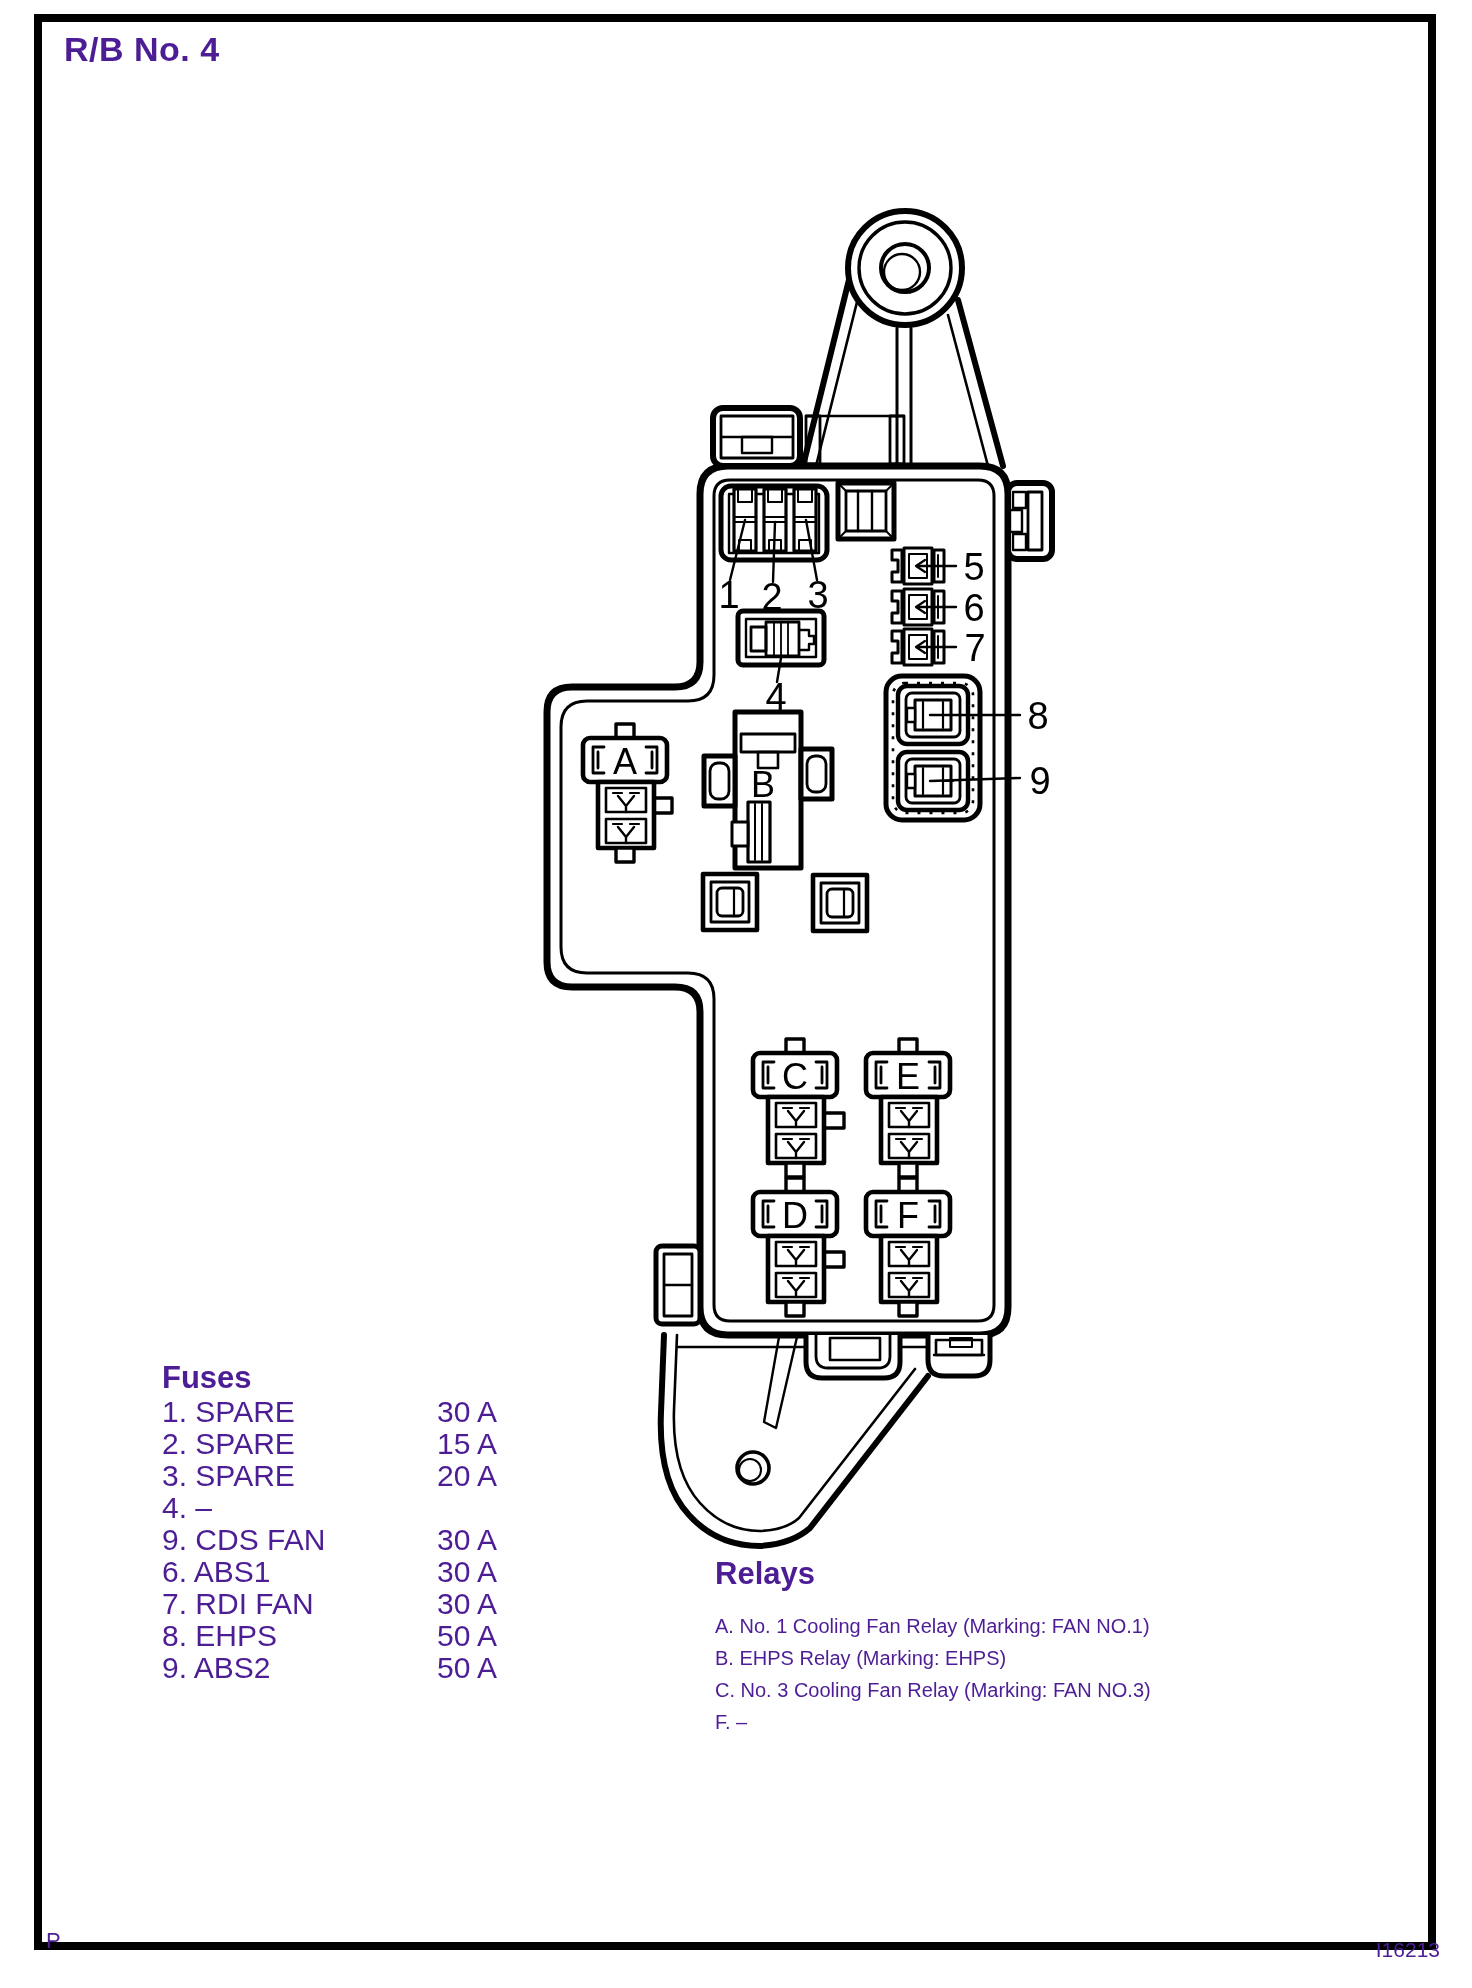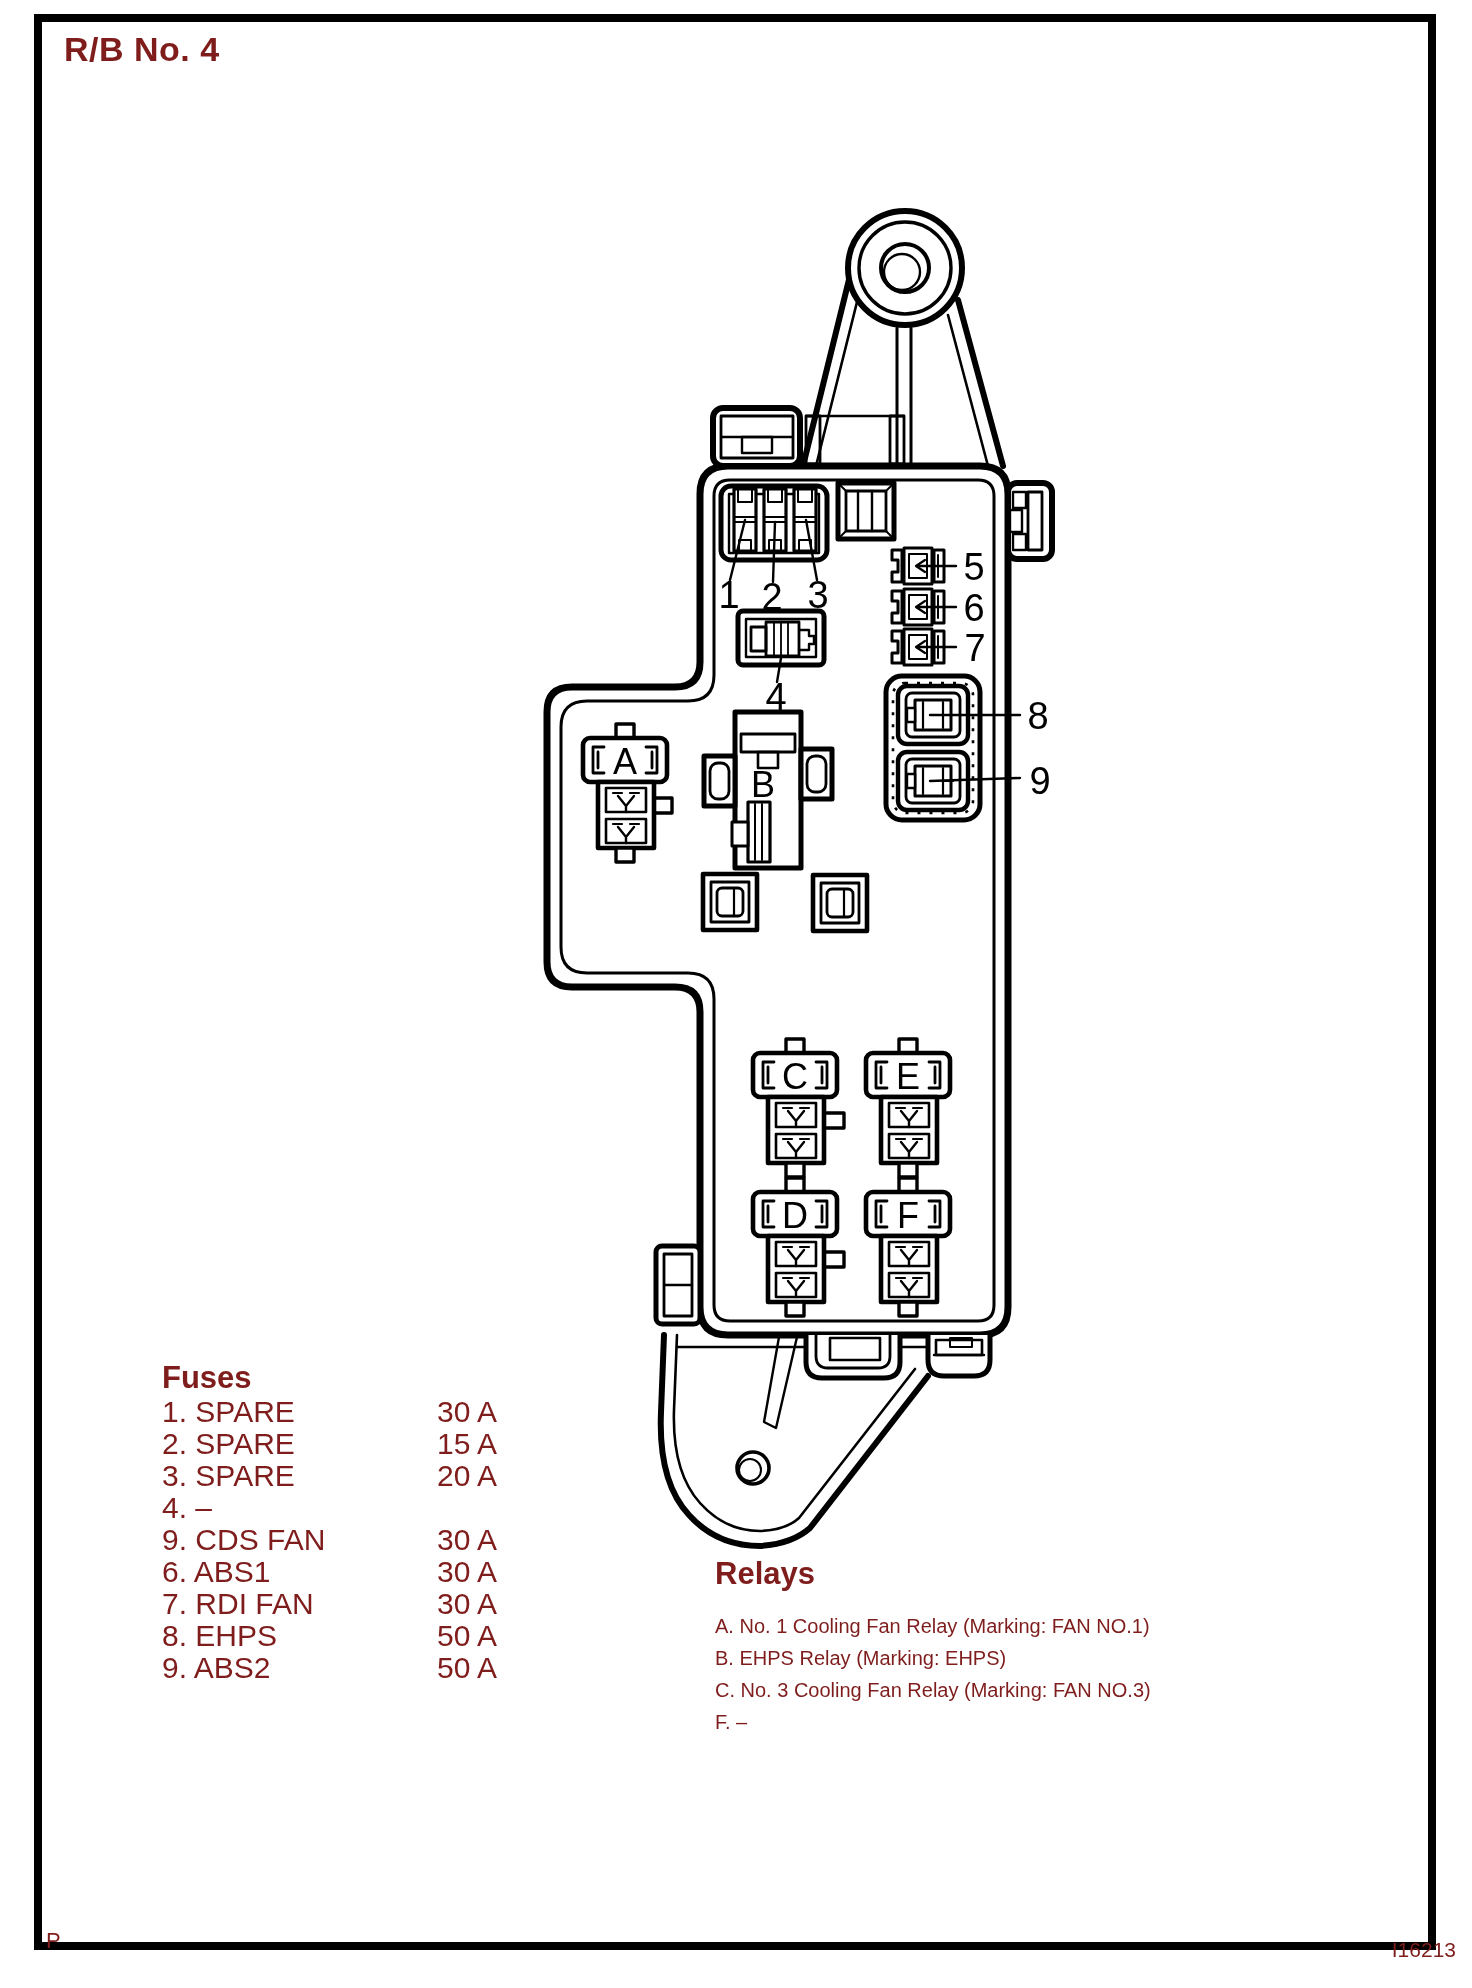--- a/index.html
+++ b/index.html
@@ -1,38 +1,38 @@
 <!DOCTYPE html>
 <html><head>
 <meta charset="utf-8">
 <style>
   html,body{margin:0;padding:0;background:#fff;}
   .page{
     position:relative;width:1472px;height:1988px;background:#fff;
-    font-family:"Liberation Sans",sans-serif;color:#7f1d1d;overflow:hidden;
+    font-family:"Liberation Sans",sans-serif;color:#4c1d95;overflow:hidden;
   }
   .frame{
     position:absolute;left:34px;top:14px;width:1402px;height:1936px;
     border:8px solid #000;box-sizing:border-box;
   }
   .title{position:absolute;left:64px;top:30px;font-size:34px;font-weight:bold;letter-spacing:.5px;}
   .svg-layer{position:absolute;left:0;top:0;}
   svg text{font-family:"Liberation Sans",sans-serif;fill:#000;stroke:none;}
   .callout{font-size:38px;text-anchor:middle;}
   .relay-letter{font-size:36px;text-anchor:middle;}
   .legend-fuses{position:absolute;left:162px;top:1360px;}
   .legend-relays{position:absolute;left:715px;top:1556px;}
   .legend-heading{font-size:31px;font-weight:bold;}
   .fuse-list{font-size:30px;line-height:32px;}
   .fuse-row{display:flex;}
   .fuse-name{width:275px;white-space:nowrap;}
   .fuse-amps{white-space:nowrap;}
   .relay-list{margin-top:18px;font-size:20px;line-height:32px;white-space:nowrap;}
   .footer-p{position:absolute;left:46px;top:1928px;font-size:22px;}
-  .figure-code{position:absolute;right:16px;top:1938px;font-size:21px;}
+  .figure-code{position:absolute;right:32px;top:1938px;font-size:21px;}
 </style>
 </head>
 <body>
 
 <div class="page">
   <div class="frame"></div>
 
   <div class="title">R/B No. 4</div>
 
   <svg class="svg-layer" width="1472" height="1988" viewBox="0 0 1472 1988" xmlns="http://www.w3.org/2000/svg">

